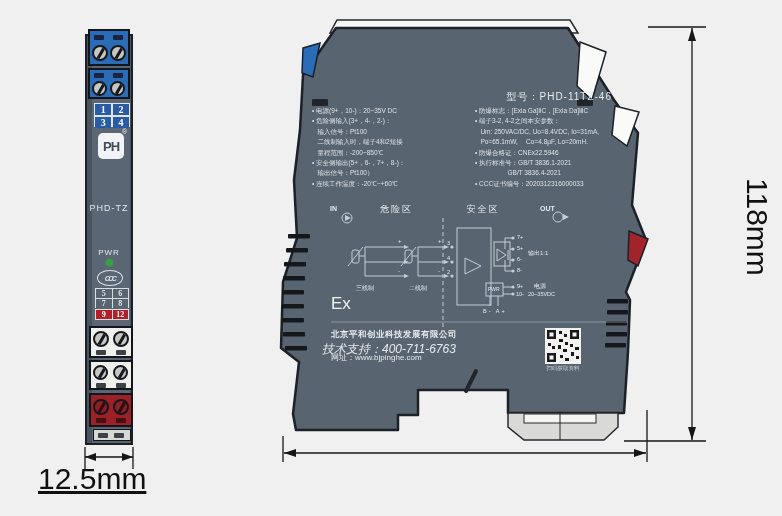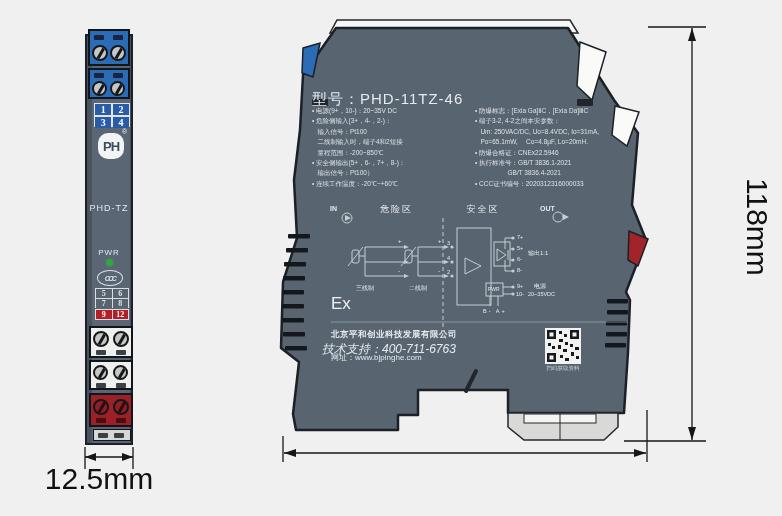--- a/index.html
+++ b/index.html
@@ -213,21 +213,21 @@
     <div class="screw" style="left:20px;top:11px;width:15px;height:15px;"></div>
   </div>
 
   <div class="grid22" style="left:94px;top:103px;width:36px;height:24px;">
     <span style="background:#2a5ca6;color:#fff;font-size:10px;">1</span>
     <span style="background:#2a5ca6;color:#fff;font-size:10px;">2</span>
     <span style="background:#2a5ca6;color:#fff;font-size:10px;">3</span>
     <span style="background:#2a5ca6;color:#fff;font-size:10px;">4</span>
   </div>
 
-  <div class="abs" style="left:98px;top:133px;width:26px;height:26px;background:#f2f3f4;border-radius:10px;
+  <div class="abs" style="left:98px;top:133px;width:26px;height:26px;background:#f2f3f4;border-radius:5px;
        display:flex;align-items:center;justify-content:center;">
     <span style="font-weight:900;font-size:13px;color:#3f4c59;letter-spacing:-1px;">PH</span>
   </div>
   <span class="abs" style="left:122px;top:128px;font-size:7px;color:#e8ecef;">®</span>
 
   <div class="fv-text" style="top:203px;font-size:9px;letter-spacing:1px;">PHD-TZ</div>
   <div class="fv-text" style="top:248px;font-size:8px;letter-spacing:1px;">PWR</div>
   <div class="abs" style="left:106px;top:259px;width:7px;height:7px;border-radius:50%;background:#35a244;box-shadow:0 0 3px #35a244;"></div>
   <div class="abs" style="left:97px;top:270px;width:24px;height:14px;border:1.5px solid #dfe3e7;border-radius:50%;
        display:flex;align-items:center;justify-content:center;">
@@ -261,21 +261,21 @@
     <div class="screw dark" style="left:2px;top:4px;"></div>
     <div class="screw dark" style="left:22px;top:4px;"></div>
     <div class="slot winered" style="left:5px;top:23px;"></div>
     <div class="slot winered" style="left:25px;top:23px;"></div>
   </div>
   <div class="tblock clip" style="left:93px;top:429px;width:38px;height:12px;">
     <div class="slot grey" style="left:4px;top:3px;"></div>
     <div class="slot grey" style="left:20px;top:3px;"></div>
   </div>
 
-  <div class="sv" style="left:312px;top:90px;width:300px;text-align:left;font-size:15px;letter-spacing:1px;">型号：PHD-11TZ-46</div>
+  <div class="sv" style="left:312px;top:90px;width:300px;text-align:right;font-size:10px;letter-spacing:1px;">型号：PHD-11TZ-46</div>
 
   <div class="sv" style="left:312px;top:106px;">
     <div class="spec-line">• 电源(9+，10-)：20~35V DC</div>
     <div class="spec-line">• 危险侧输入(3+，4-，2-)：</div>
     <div class="spec-line">   输入信号：Pt100</div>
     <div class="spec-line">   二线制输入时，端子4和2短接</div>
     <div class="spec-line">   量程范围：-200~850℃</div>
     <div class="spec-line">• 安全侧输出(5+，6-，7+，8-)：</div>
     <div class="spec-line">   输出信号：Pt100）</div>
     <div class="spec-line">• 连续工作温度：-20℃~+60℃</div>
@@ -321,16 +321,16 @@
   <span class="sv" style="left:528px;top:291px;font-size:5.5px;">20~35VDC</span>
   <span class="sv" style="left:483px;top:308px;font-size:5.5px;letter-spacing:2px;">B- A+</span>
 
   <div class="sv" style="left:331px;top:294px;font-size:17px;color:#eef1f3;text-align:right;">Ex</div>
 
   <div class="sv" style="left:331px;top:329px;font-size:8.5px;font-weight:bold;letter-spacing:0.5px;">北京平和创业科技发展有限公司</div>
   <div class="sv" style="left:322px;top:341px;font-size:12px;font-style:italic;">技术支持：400-711-6763</div>
   <div class="sv" style="left:331px;top:352px;font-size:8px;">网址：www.bjpinghe.com</div>
   <div class="sv" style="left:540px;top:365px;width:46px;text-align:center;font-size:5.5px;color:#cfd5da;">扫码获取资料</div>
 
-  <div class="dim-text" style="left:29px;top:462px;width:140px;text-align:center;">12.5mm</div>
+  <div class="dim-text" style="left:38px;top:462px;width:140px;text-decoration:underline;">12.5mm</div>
   <div class="dim-text" style="left:740px;top:178px;height:120px;writing-mode:vertical-rl;">118mm</div>
 
 </div>
 
 </body></html>

